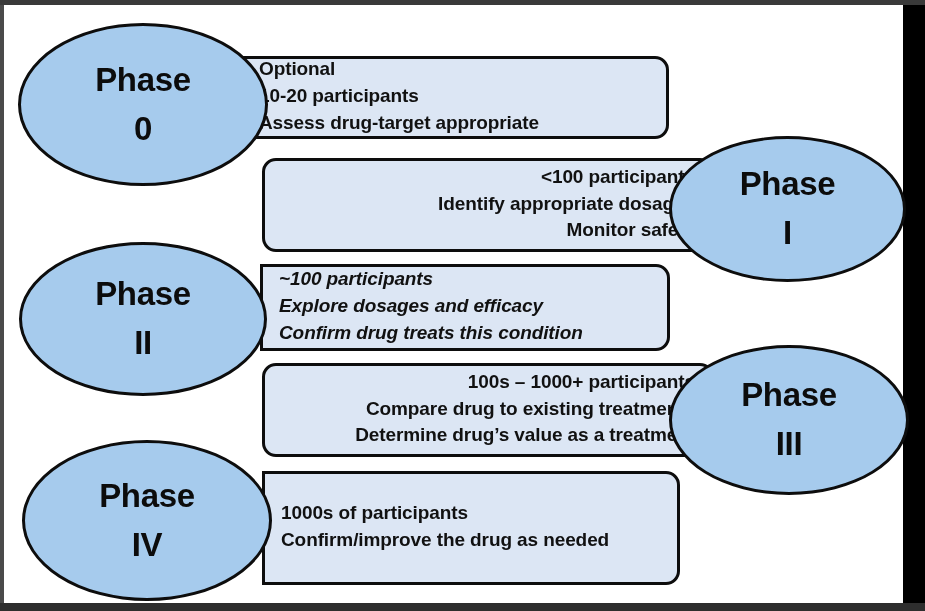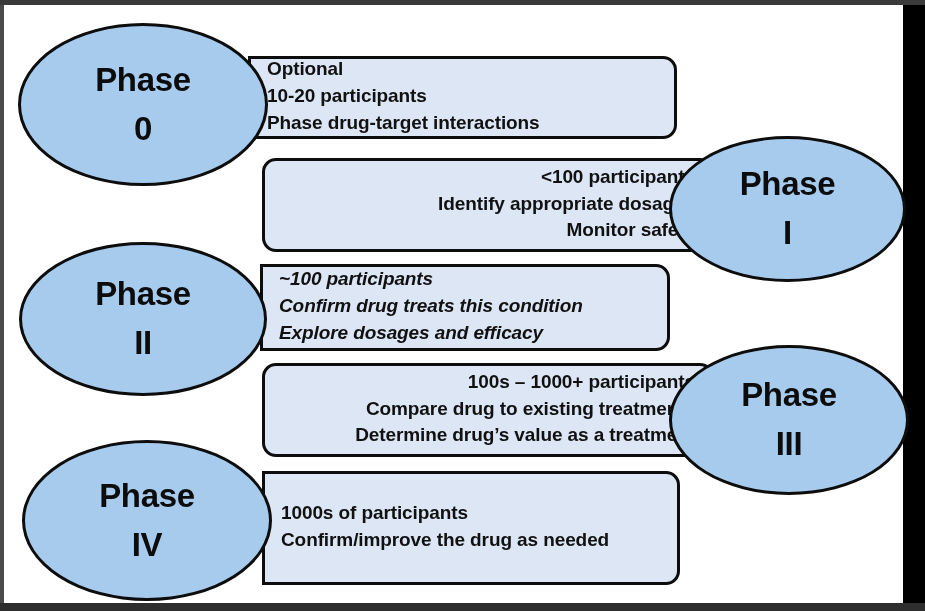--- a/index.html
+++ b/index.html
@@ -90,21 +90,21 @@
     font-weight: bold;
     color: #0c0c0c;
     line-height: 1.18;
     letter-spacing: -0.3px;
   }
   .ellipse .phase-num {
     margin-top: 10px;
   }
 
   
-  #box-phase0    { left: 244px; top:  51px; width: 429px; height:  83px; border-radius: 0 14px 14px 0; }
+  #box-phase0    { left: 236px; top:  51px; width: 429px; height:  83px; border-radius: 0 14px 14px 0; }
   #box-phase1    { left: 258px; top: 153px; width: 452px; height:  94px; }
   #box-phase2    { left: 256px; top: 259px; width: 410px; height:  87px; border-radius: 0 14px 14px 0; font-style: italic;}
   #box-phase3    { left: 258px; top: 358px; width: 452px; height:  94px; }
   #box-phase4    { left: 258px; top: 466px; width: 418px; height:  114px; border-radius: 0 14px 14px 0;}
 
   #ell-phase0    { left:  14px; top:  18px; width: 250px; height: 163px; }
   #ell-phase1    { left: 665px; top: 131px; width: 237px; height: 146px; }
   #ell-phase2    { left:  15px; top: 237px; width: 248px; height: 154px; }
   #ell-phase3    { left: 665px; top: 340px; width: 240px; height: 150px; }
   #ell-phase4    { left:  18px; top: 435px; width: 250px; height: 161px; }
@@ -121,41 +121,41 @@
   <div class="frame-top"></div>
   <div class="frame-left"></div>
   <div class="frame-right"></div>
   <div class="frame-bottom"></div>
 
   <div class="stage">
 
     <div class="box align-left layer-box" id="box-phase0">
       <div class="line">Optional</div>
       <div class="line">10-20 participants</div>
-      <div class="line">Phase drug-target interactions</div>
+      <div class="line">Assess drug-target appropriate</div>
     </div>
     <div class="ellipse layer-ell" id="ell-phase0">
       <div class="phase-word">Phase</div>
       <div class="phase-num">0</div>
     </div>
 
     <div class="box align-right layer-box" id="box-phase1">
       <div class="line">&lt;100 participants</div>
       <div class="line">Identify appropriate dosages</div>
       <div class="line">Monitor safety</div>
     </div>
     <div class="ellipse layer-ell" id="ell-phase1">
       <div class="phase-word">Phase</div>
       <div class="phase-num">I</div>
     </div>
 
     <div class="box align-left layer-box" id="box-phase2">
       <div class="line">~100 participants</div>
+      <div class="line">Explore dosages and efficacy</div>
       <div class="line">Confirm drug treats this condition</div>
-      <div class="line">Explore dosages and efficacy</div>
     </div>
     <div class="ellipse layer-ell" id="ell-phase2">
       <div class="phase-word">Phase</div>
       <div class="phase-num">II</div>
     </div>
 
     <div class="box align-right layer-box" id="box-phase3">
       <div class="line">100s – 1000+ participants</div>
       <div class="line">Compare drug to existing treatments</div>
       <div class="line">Determine drug’s value as a treatment</div>

